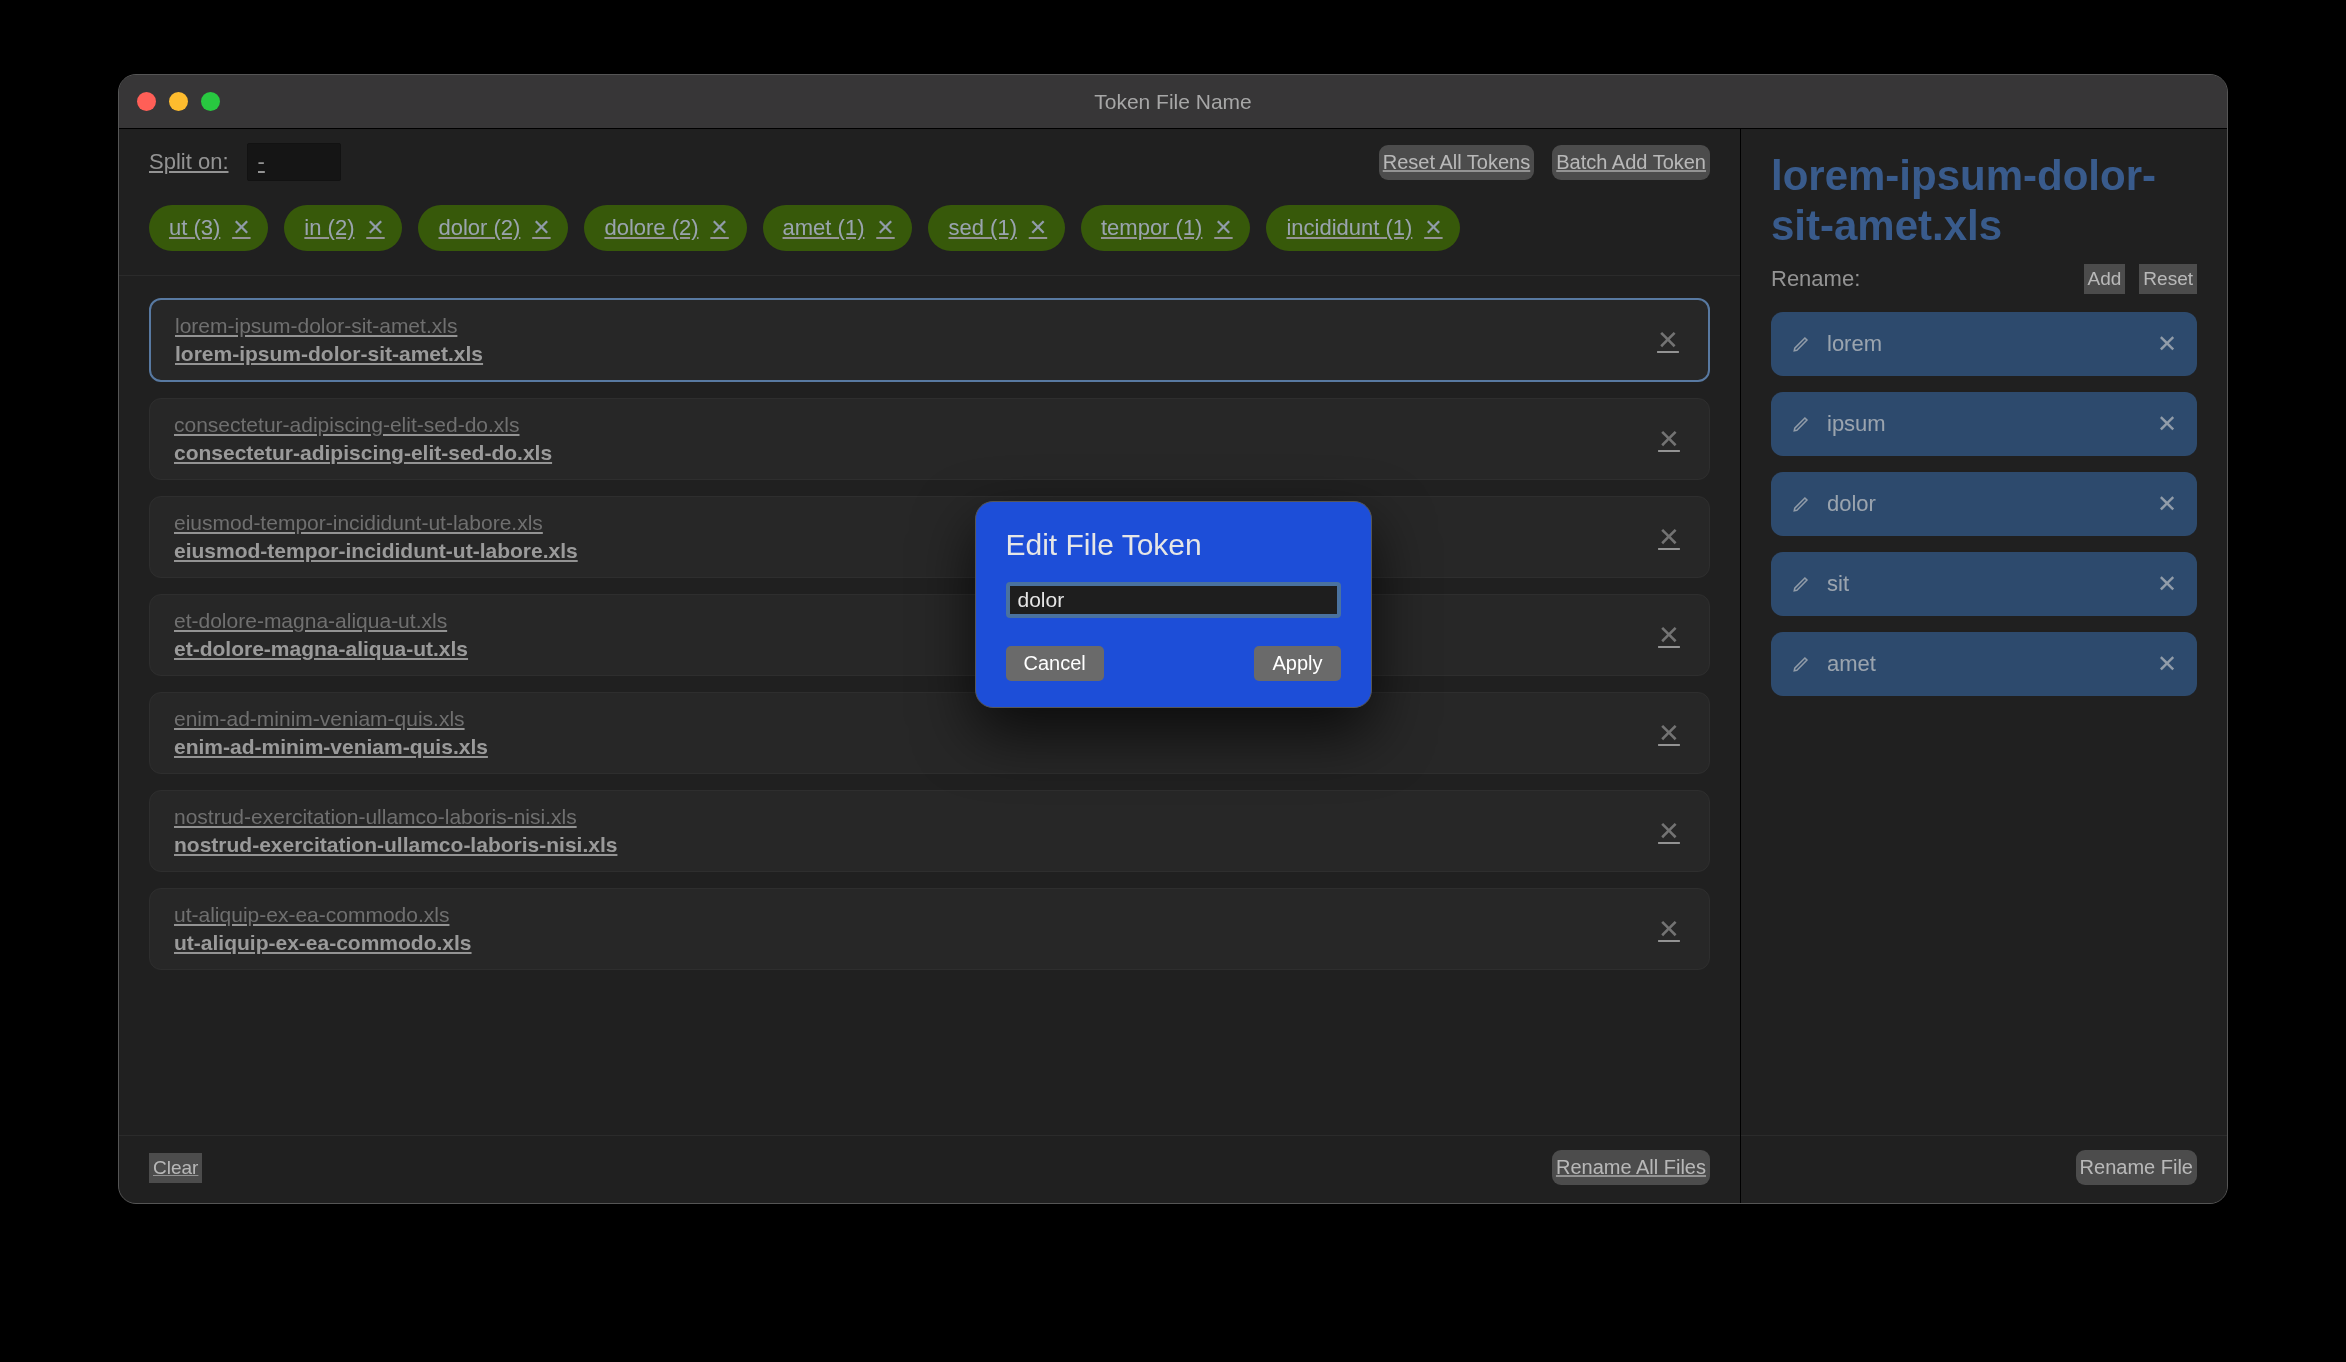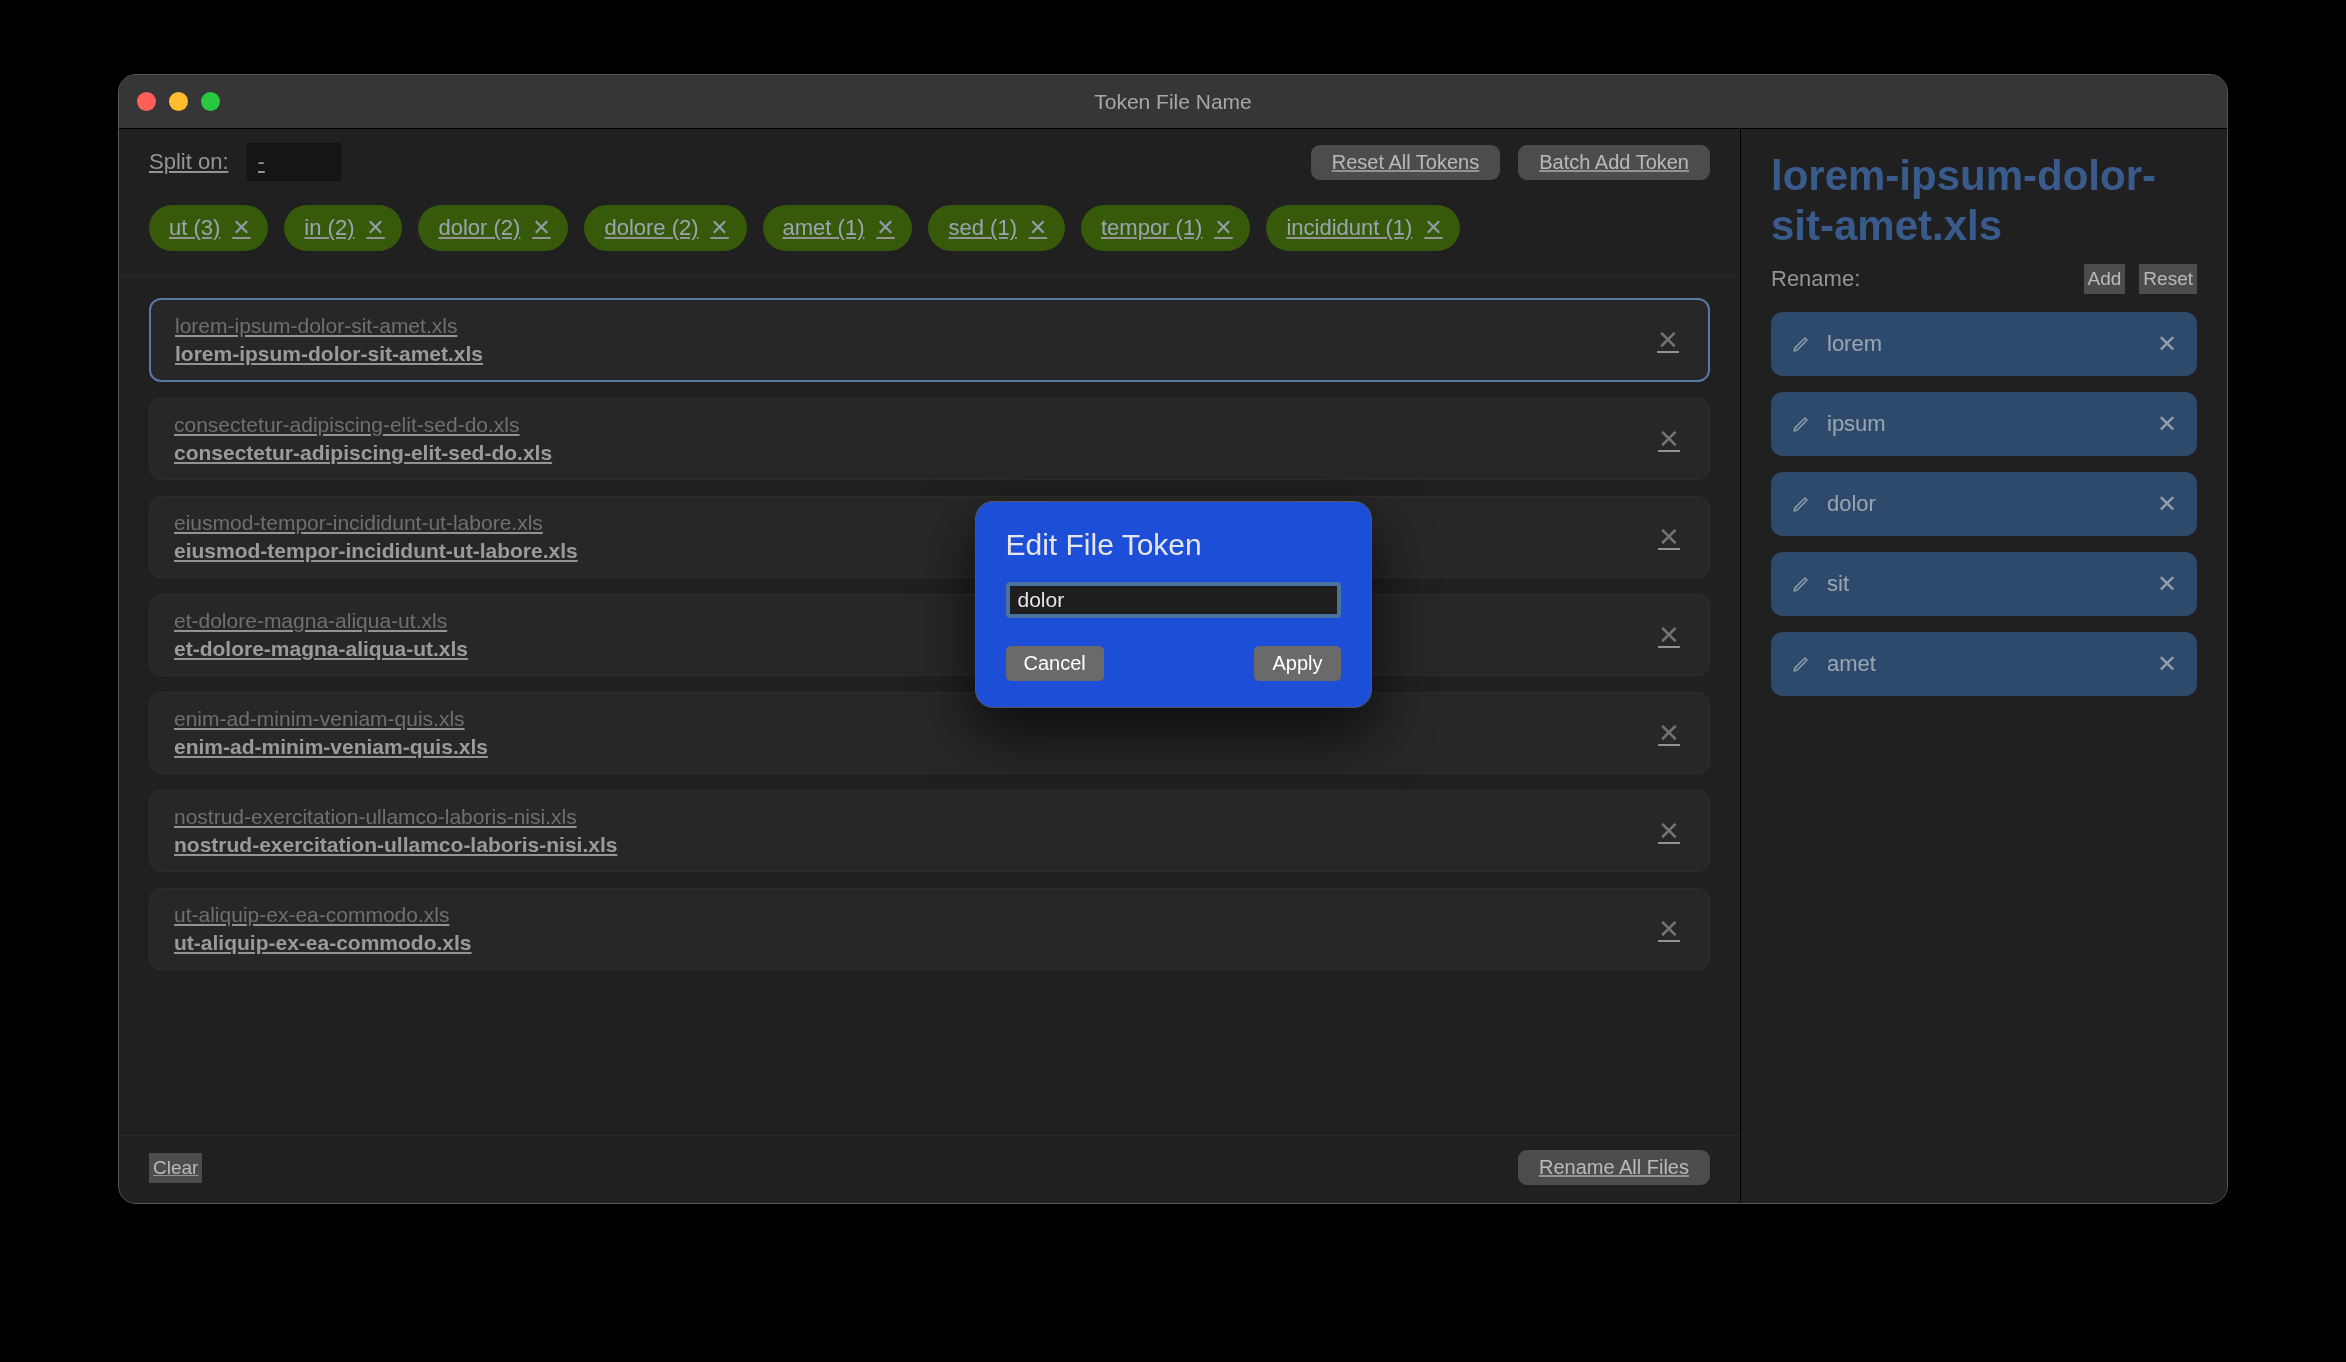--- a/index.html
+++ b/index.html
@@ -76,21 +76,21 @@
     border-radius: 2px;
     color: #ccc; font-size: 22px;
     padding: 0 10px;
   }
   .spacer { flex: 1; }
   .btn {
     background: #6a6a6a;
     color: #fff;
     border: none;
     border-radius: 9px;
-    padding: 6px 21px;
+    padding: 6px 4px;
     font-size: 20px;
     cursor: pointer;
   }
   .btn.small { padding: 4px 4px; font-size: 19px; border-radius: 0; }
   
   .chip-row {
     display: flex;
     gap: 16px;
     padding: 18px 30px 24px 30px;
     flex-shrink: 0;
@@ -387,20 +387,23 @@
           <span class="edit-ic">
               <svg class="pen" viewBox="0 0 24 24" fill="none" stroke="#c9d8ea" stroke-width="2">
                 <path d="M3 21l3.5-.7L20 6.8 17.2 4 3.7 17.5 3 21z"></path>
               </svg>
             </span>
           <span class="tlabel">amet</span>
           <span class="del">✕</span>
         </div>
       </div>
 
+      <div class="bottombar">
+        <button class="btn">Rename File</button>
+      </div>
     </div>
   </div>
 
   <div class="modal-backdrop">
     <div class="modal">
       <div class="modal-title">Edit File Token</div>
       <input class="modal-input" value="dolor" style="">
       <div class="modal-actions">
         <button class="btn">Cancel</button>
         <button class="btn">Apply</button>

